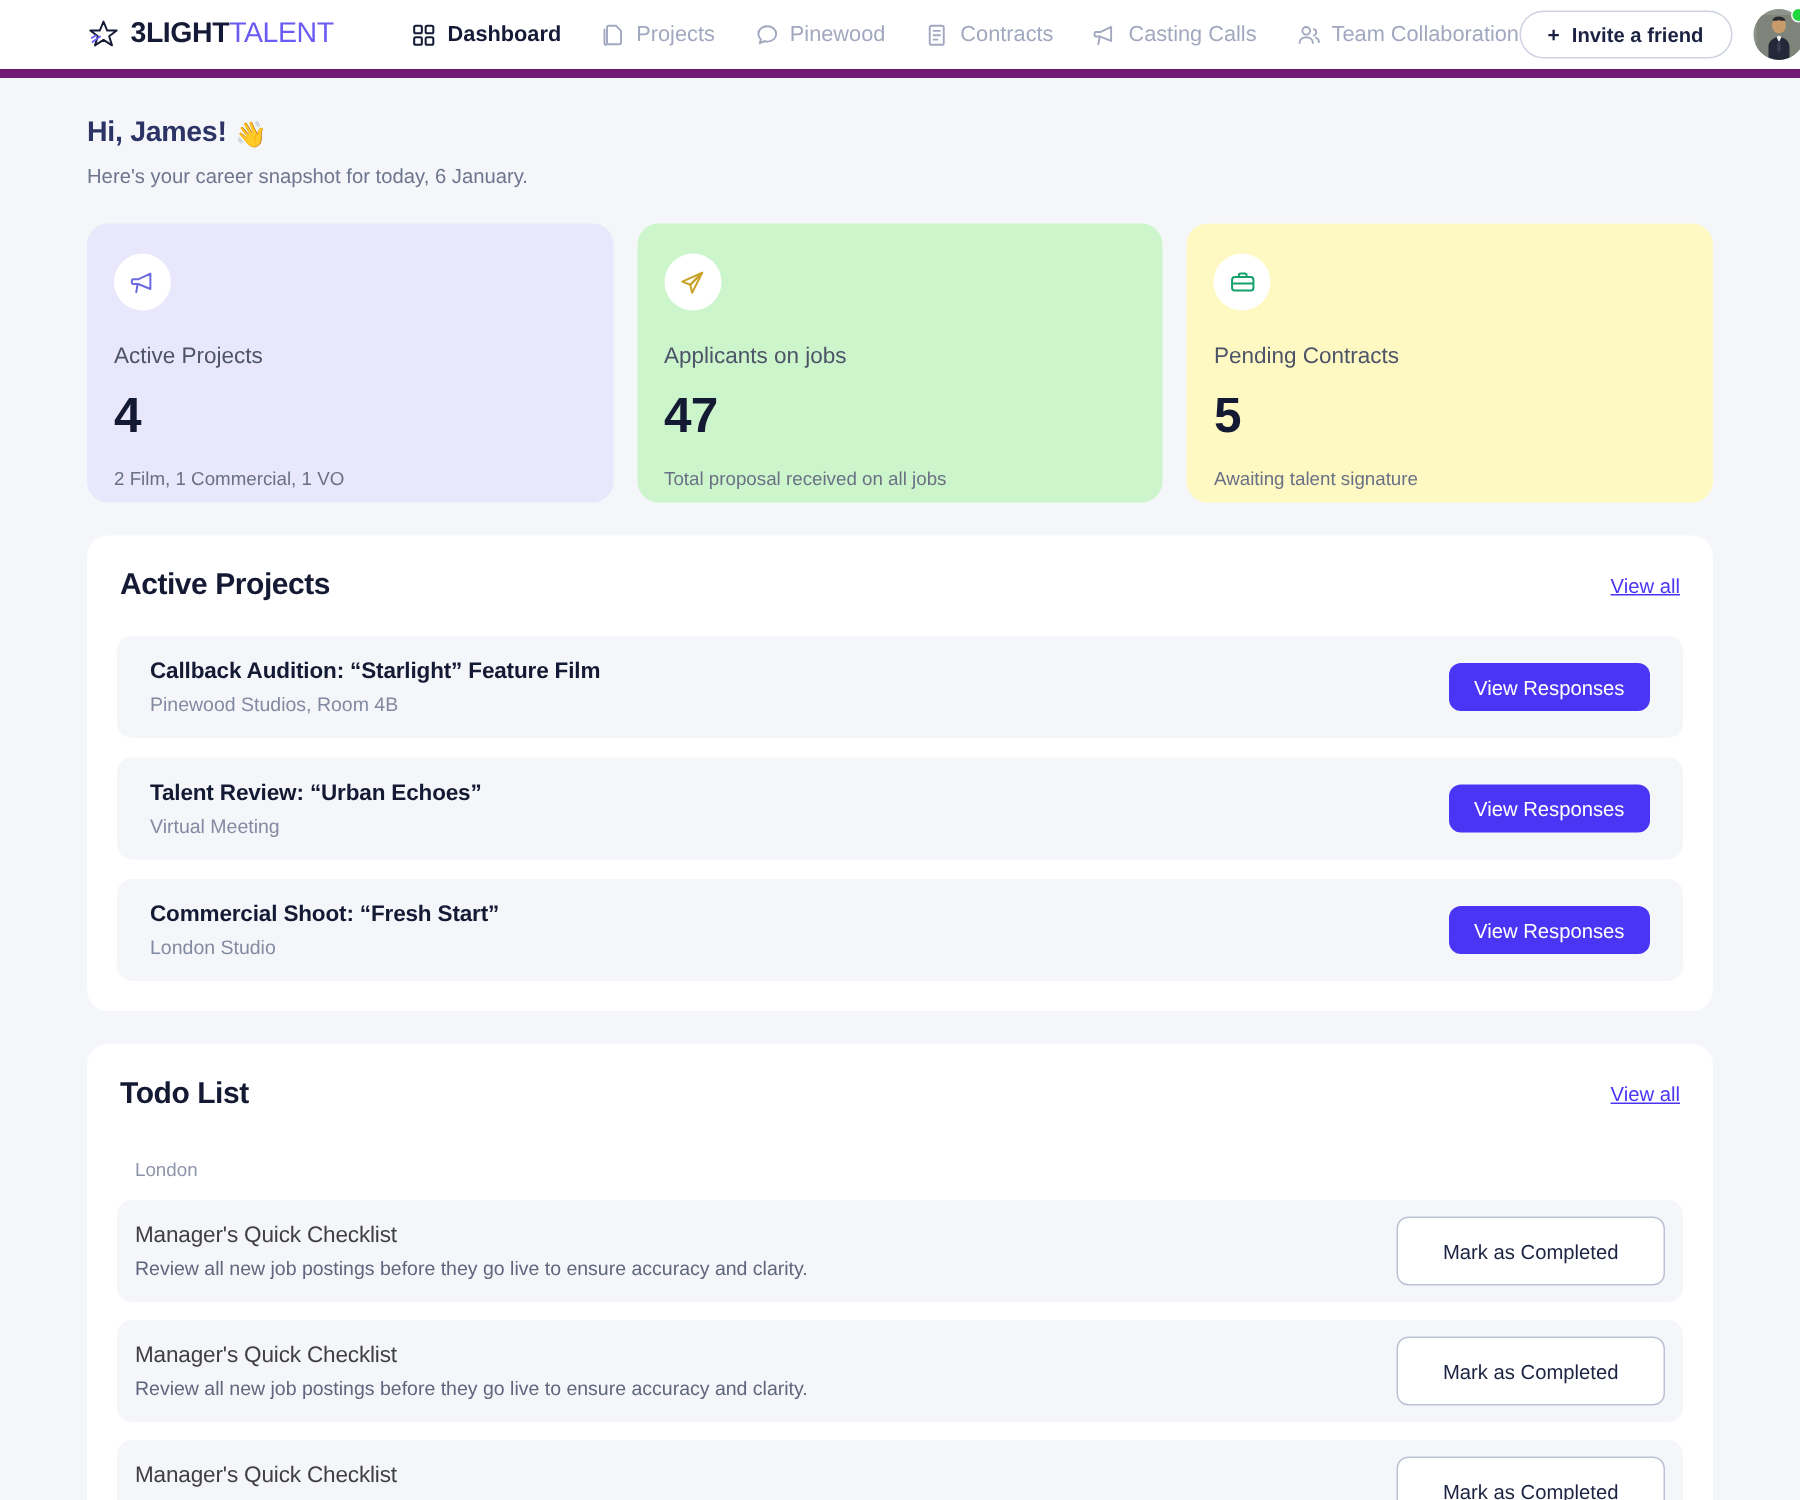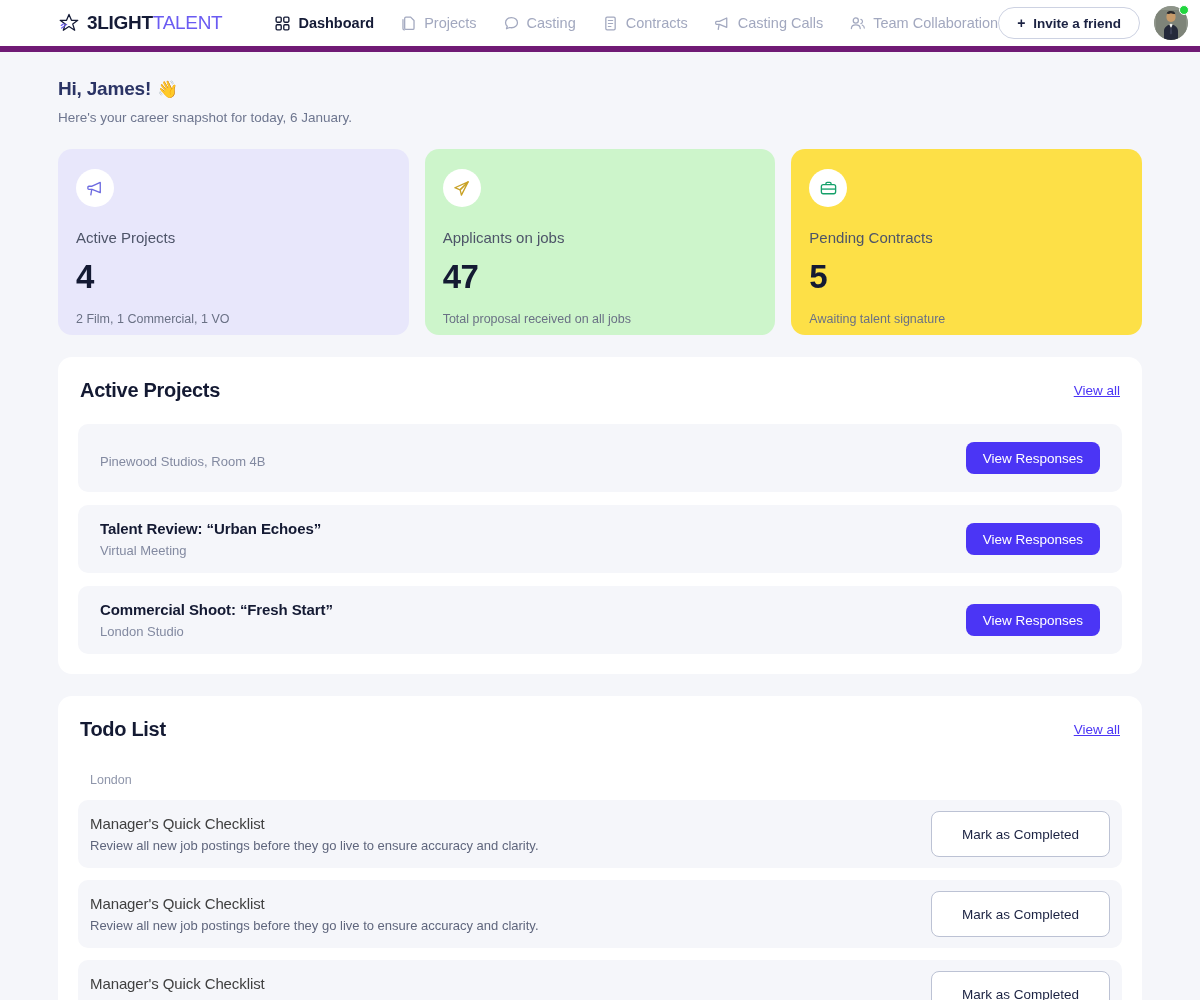--- a/index.html
+++ b/index.html
@@ -311,21 +311,21 @@
         <path d="M7 2.5h5.5L16.5 6.5v9a1.5 1.5 0 0 1-1.5 1.5H7a1.5 1.5 0 0 1-1.5-1.5V4A1.5 1.5 0 0 1 7 2.5Z" stroke="#a2a8bf" stroke-width="1.5"></path>
         <path d="M3.5 5.5V16A1.5 1.5 0 0 0 5 17.5" stroke="#a2a8bf" stroke-width="1.5" stroke-linecap="round"></path>
       </svg>
       <span>Projects</span>
     </div>
 
     <div class="nav-item">
       <svg class="ico" viewBox="0 0 20 20" fill="none">
         <path d="M10 3c4 0 7 2.7 7 6 0 3.3-3 6-7 6-.8 0-1.6-.1-2.3-.3l-3.6 1.5.9-3A5.7 5.7 0 0 1 3 9c0-3.3 3-6 7-6Z" stroke="#a2a8bf" stroke-width="1.5" stroke-linejoin="round"></path>
       </svg>
-      <span>Casting</span>
+      <span>Pinewood</span>
     </div>
 
     <div class="nav-item">
       <svg class="ico" viewBox="0 0 20 20" fill="none">
         <rect x="4.5" y="2.5" width="11" height="15" rx="1.5" stroke="#a2a8bf" stroke-width="1.5"></rect>
         <path d="M7.5 6.5h5M7.5 10h5M7.5 13.5h3" stroke="#a2a8bf" stroke-width="1.4" stroke-linecap="round"></path>
       </svg>
       <span>Contracts</span>
     </div>
 
@@ -403,21 +403,21 @@
         <svg class="stat-ico" viewBox="0 0 20 20" fill="none">
           <path d="M17 3 3 9.2l5.6 2.2L17 3Z" stroke="#c9a227" stroke-width="1.4" stroke-linejoin="round"></path>
           <path d="M17 3 8.6 11.4 9.9 17 17 3Z" stroke="#c9a227" stroke-width="1.4" stroke-linejoin="round"></path>
         </svg>
       </div>
       <div class="stat-label">Applicants on jobs</div>
       <div class="stat-value">47</div>
       <div class="stat-sub">Total proposal received on all jobs</div>
     </div>
 
-    <div class="stat" style="background:#fde047">
+    <div class="stat" style="background:#fef9c3">
       <div class="stat-ico-wrap">
         <svg class="stat-ico" viewBox="0 0 20 20" fill="none">
           <rect x="2.5" y="6" width="15" height="9.5" rx="2" stroke="#14a06a" stroke-width="1.4"></rect>
           <path d="M7.3 6V4.8c0-.7.6-1.3 1.3-1.3h2.8c.7 0 1.3.6 1.3 1.3V6" stroke="#14a06a" stroke-width="1.4"></path>
           <path d="M2.8 10.6h14.4" stroke="#14a06a" stroke-width="1.4"></path>
         </svg>
       </div>
       <div class="stat-label">Pending Contracts</div>
       <div class="stat-value">5</div>
       <div class="stat-sub">Awaiting talent signature</div>
@@ -428,20 +428,21 @@
   <div class="panel">
     <div class="panel-head">
       <div class="panel-title">Active Projects</div>
       <div class="view-all">View all</div>
     </div>
 
     <div class="row-list">
 
       <div class="row">
         <div class="row-text">
+          <div class="row-title">Callback Audition: “Starlight” Feature Film</div>
           <div class="row-sub">Pinewood Studios, Room 4B</div>
         </div>
         <button class="btn-primary">View Responses</button>
       </div>
 
       <div class="row">
         <div class="row-text">
           <div class="row-title">Talent Review: “Urban Echoes”</div>
           <div class="row-sub">Virtual Meeting</div>
         </div>

